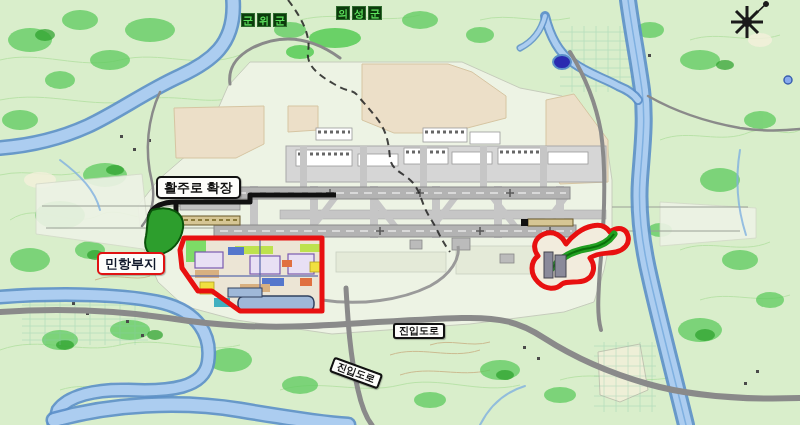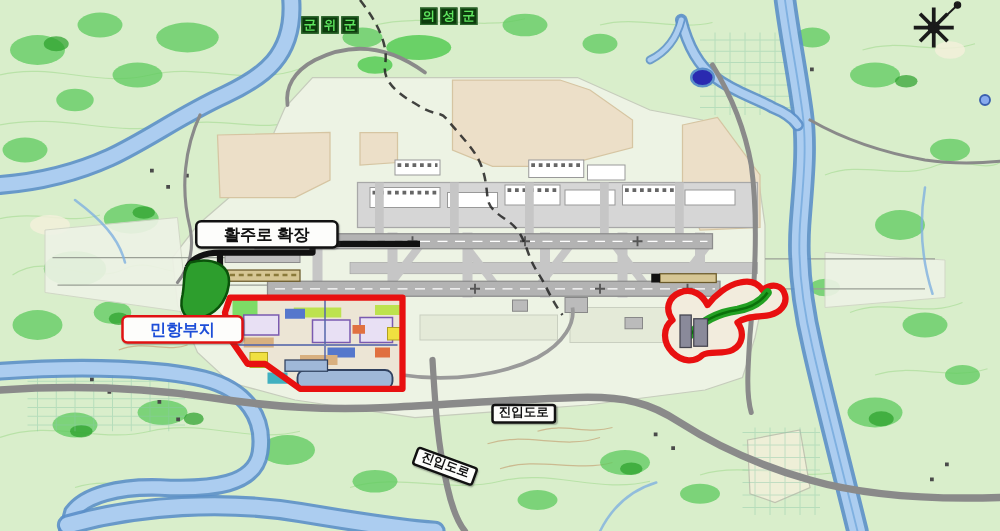--- a/index.html
+++ b/index.html
@@ -11,24 +11,24 @@
   
   .admin-label{position:absolute;display:flex;gap:2px;}
   .admin-label .ch{
     width:14px;height:14px;background:#0c3b0c;color:#5fe45f;
     font-size:10px;font-weight:bold;line-height:14px;text-align:center;
     border:1px solid #2e6b2e;box-sizing:border-box;
   }
   
   .callout{
     position:absolute;background:#fdfdfb;border:2px solid #111;border-radius:5px;
-    color:#111;font-weight:bold;font-size:13px;line-height:17px;padding:1px 21px;
+    color:#111;font-weight:bold;font-size:13px;line-height:17px;padding:1px 6px;
     white-space:nowrap;box-shadow:1px 1px 1px rgba(60,60,60,.35);
   }
-  .callout.red{border-color:#e01212;color:#1d4ed8;}
+  .callout.red{border-color:#e01212;color:#0f172a;}
   .callout.small{font-size:10px;line-height:12px;padding:0 4px;border-width:2px;border-radius:3px;}
   .rot20{transform:rotate(20deg);}
 </style>
 </head>
 <body>
 
 <div class="map-canvas">
 <svg width="800" height="425" viewBox="0 0 800 425">
 
   <g fill="none" stroke="#a8dc96" stroke-width="1" opacity="0.65">

